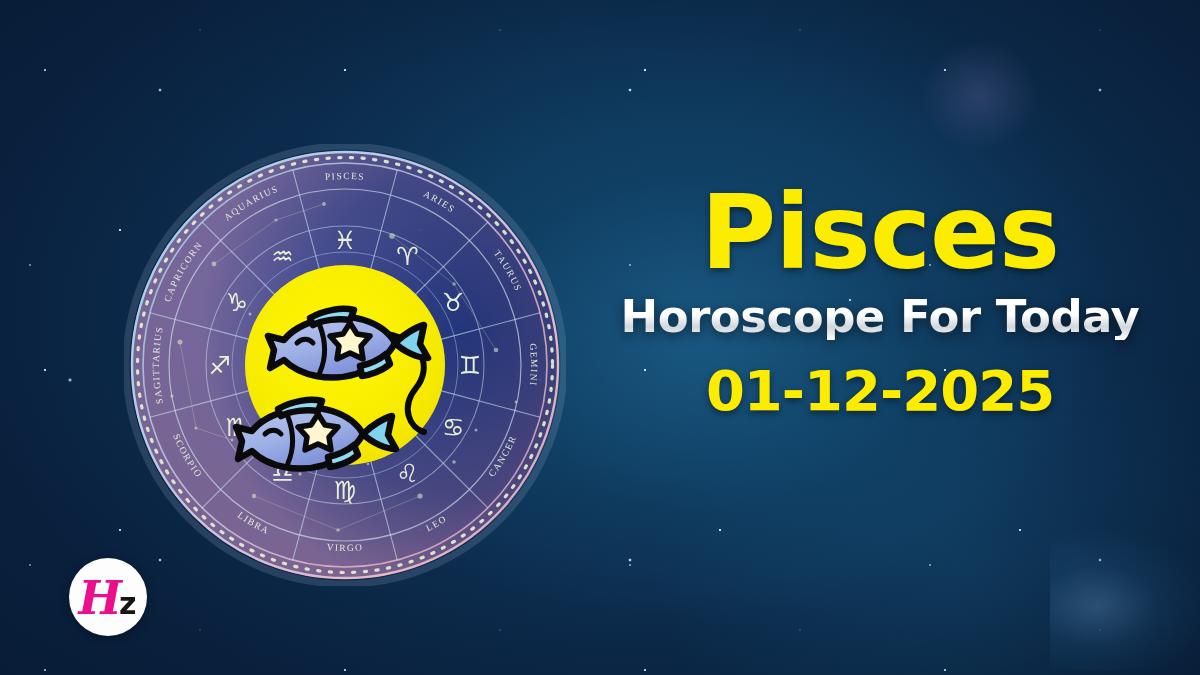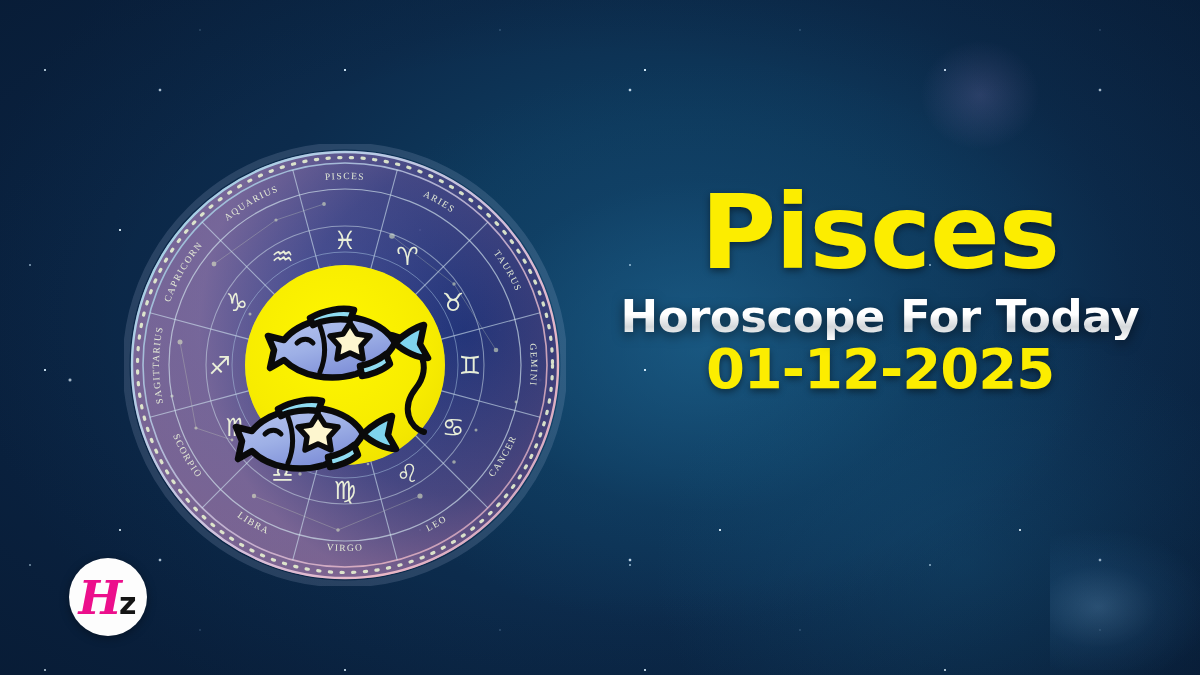--- a/index.html
+++ b/index.html
@@ -125,21 +125,21 @@
     line-height:1.05;
     letter-spacing:-.5px;
     background:linear-gradient(180deg,#ffffff 0%,#ffffff 46%,#d3d7da 72%,#ffffff 100%);
     -webkit-background-clip:text;
     background-clip:text;
     color:transparent;
     -webkit-text-fill-color:transparent;
     filter:drop-shadow(0 3px 6px rgba(0,0,0,.5));
   }
   #date-line {
-    margin-top:0;
+    margin-top:22px;
     font-family:"DejaVu Sans", sans-serif;
     font-weight:700;
     font-size:56px;
     line-height:1.05;
     color:#fced00;
     letter-spacing:-1px;
     text-shadow:0 3px 7px rgba(0,0,0,.45);
   }
 
   

